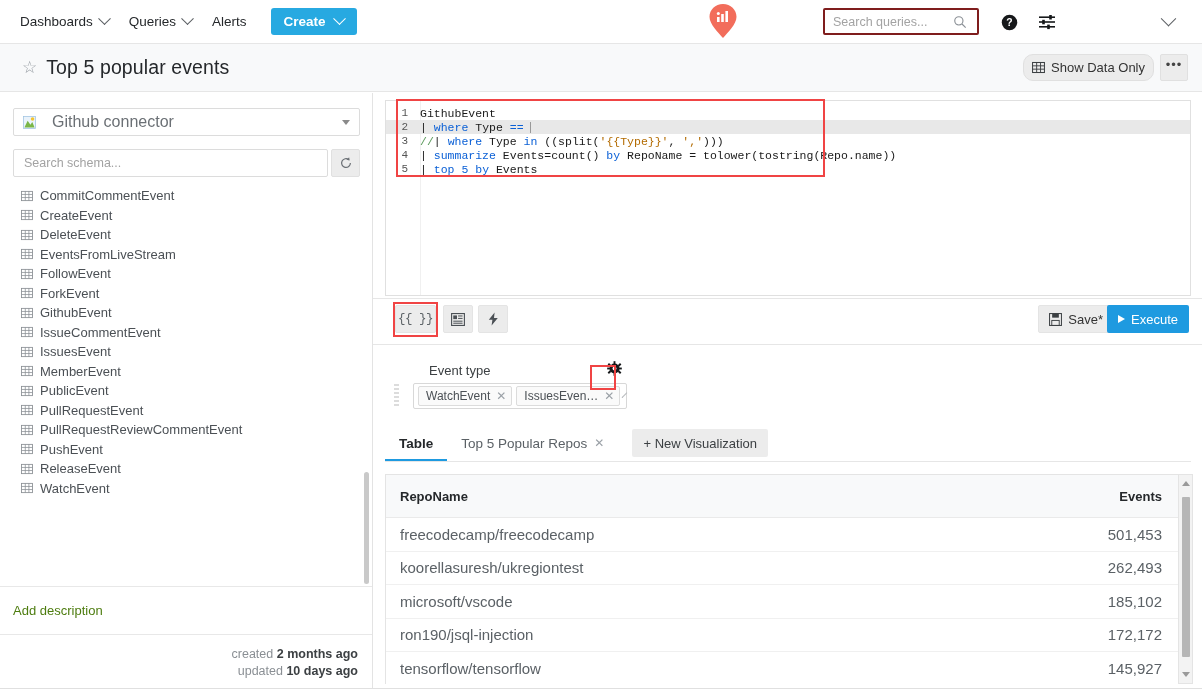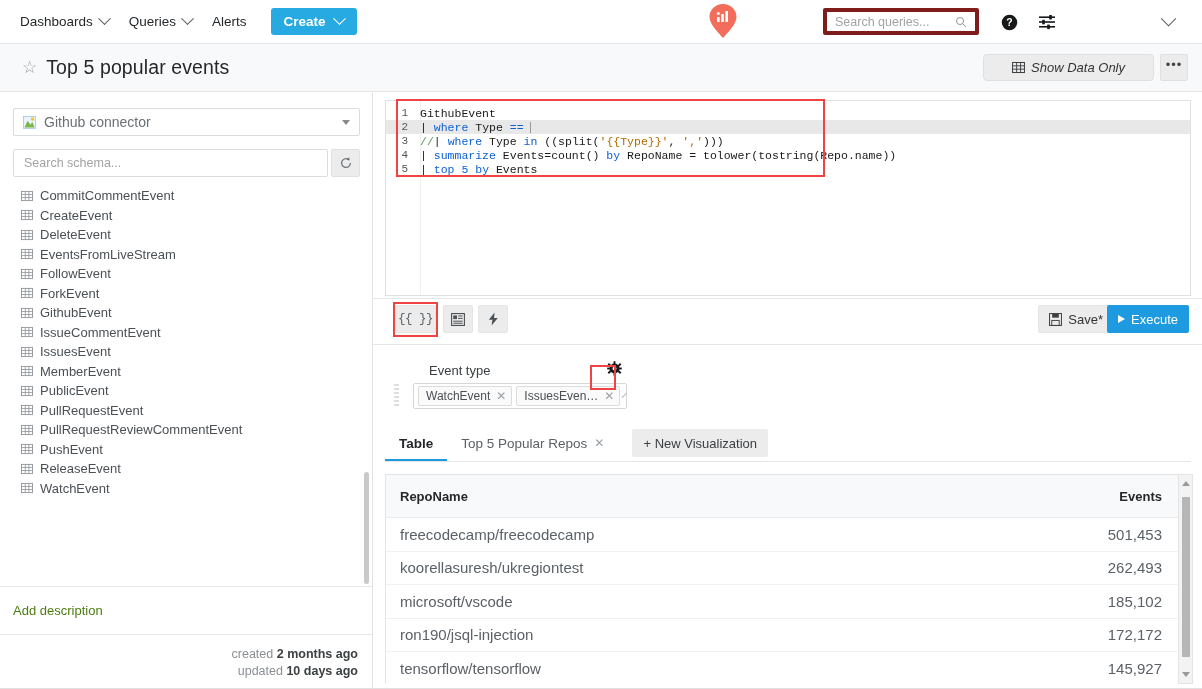--- a/index.html
+++ b/index.html
@@ -43,21 +43,21 @@
   .create-btn .chev.thin { border-color: #fff; }
 
   .logo-wrap {
     position: absolute; left: 708px; top: 3px;
     width: 30px; height: 36px; cursor: pointer;
   }
 
   .search-box {
     position: absolute; left: 823px; top: 8px;
     width: 156px; height: 27px;
-    border: 4px solid #7f1d1d; border-radius: 2px; background: #fff;
+    border: 2px solid #7f1d1d; border-radius: 2px; background: #fff;
     display: flex; align-items: center; padding: 0 8px;
   }
   .search-box input {
     border: none; outline: none; font-size: 12.5px;
     color: #444; width: 120px; font-family: "Liberation Sans", sans-serif;
     background: transparent;
   }
   .search-box input::placeholder { color: #a3a3a3; }
   .icon-btn {
     position: absolute; top: 10px; width: 24px; height: 24px;
@@ -80,41 +80,41 @@
   .page-title {
     margin-left: 9px; font-size: 19.5px; color: #25282b;
     font-weight: normal; letter-spacing: 0.1px;
   }
   .titlebar-right {
     position: absolute; right: 14px; top: 10px;
     display: flex; align-items: center; gap: 6px;
   }
   .sd-btn {
     height: 27px; background: #ececec; border: 1px solid #e0e0e0;
-    border-radius: 4px; padding: 0 28px; font-size: 13px; color: #333;
-    display: flex; align-items: center; gap: 6px; cursor: pointer; font-style: italic;
+    border-radius: 10px; padding: 0 8px; font-size: 13px; color: #333;
+    display: flex; align-items: center; gap: 6px; cursor: pointer;
   }
   .more-btn {
     height: 27px; width: 28px; background: #ececec; border: 1px solid #e0e0e0;
     border-radius: 2px; display: flex; align-items: center; justify-content: center;
     cursor: pointer; font-size: 13px; color: #444; letter-spacing: 1px;
     padding-bottom: 7px;
   }
 
   
   .leftpanel {
     position: absolute; left: 0; top: 93px; width: 373px; height: 596px;
     background: #fff; border-right: 1px solid #e3e3e3;
   }
   .connector-select {
     position: absolute; left: 13px; top: 15px; width: 347px; height: 28px;
     border: 1px solid #dcdcdc; border-radius: 2px; background: #fff;
     display: flex; align-items: center; padding: 0 9px; cursor: pointer;
   }
-  .connector-label { font-size: 14px; color: #6b7075; margin-left: 8px; text-align: right; }
+  .connector-label { font-size: 16px; color: #6b7075; margin-left: 16px; text-align: right; }
   .sel-caret {
     position: absolute; right: 9px; width: 0; height: 0;
     border-left: 4px solid transparent; border-right: 4px solid transparent;
     border-top: 5px solid #8a8a8a;
   }
   .schema-search {
     position: absolute; left: 13px; top: 56px; width: 315px; height: 28px;
     border: 1px solid #dcdcdc; border-radius: 2px; background: #fff;
     display: flex; align-items: center; padding: 0 10px;
   }

